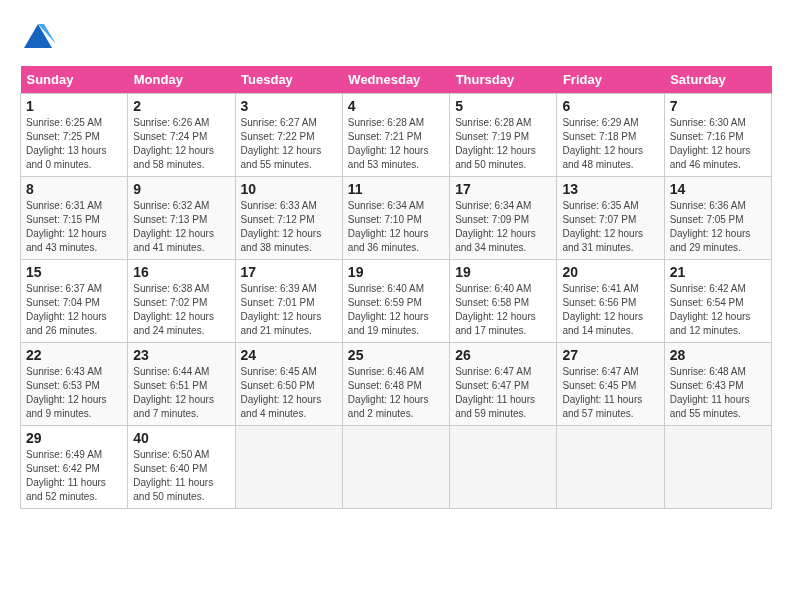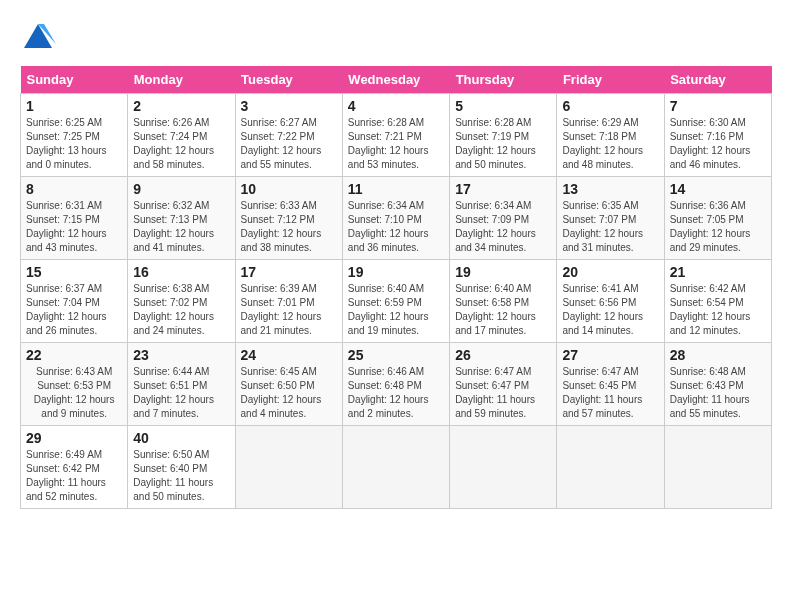--- a/index.html
+++ b/index.html
@@ -277,21 +277,21 @@
           <span class="day-num">21</span>
           <div class="day-info" style="white-space: pre-line;">Sunrise: 6:42 AM
 Sunset: 6:54 PM
 Daylight: 12 hours
 and 12 minutes.</div>
         </td>
       </tr>
       <tr>
         <td>
           <span class="day-num">22</span>
-          <div class="day-info" style="white-space: pre-line; text-align: center;">Sunrise: 6:43 AM
+          <div class="day-info" style="white-space: pre-line;">Sunrise: 6:43 AM
 Sunset: 6:53 PM
 Daylight: 12 hours
 and 9 minutes.</div>
         </td>
         <td>
           <span class="day-num">23</span>
           <div class="day-info" style="white-space: pre-line;">Sunrise: 6:44 AM
 Sunset: 6:51 PM
 Daylight: 12 hours
 and 7 minutes.</div>

